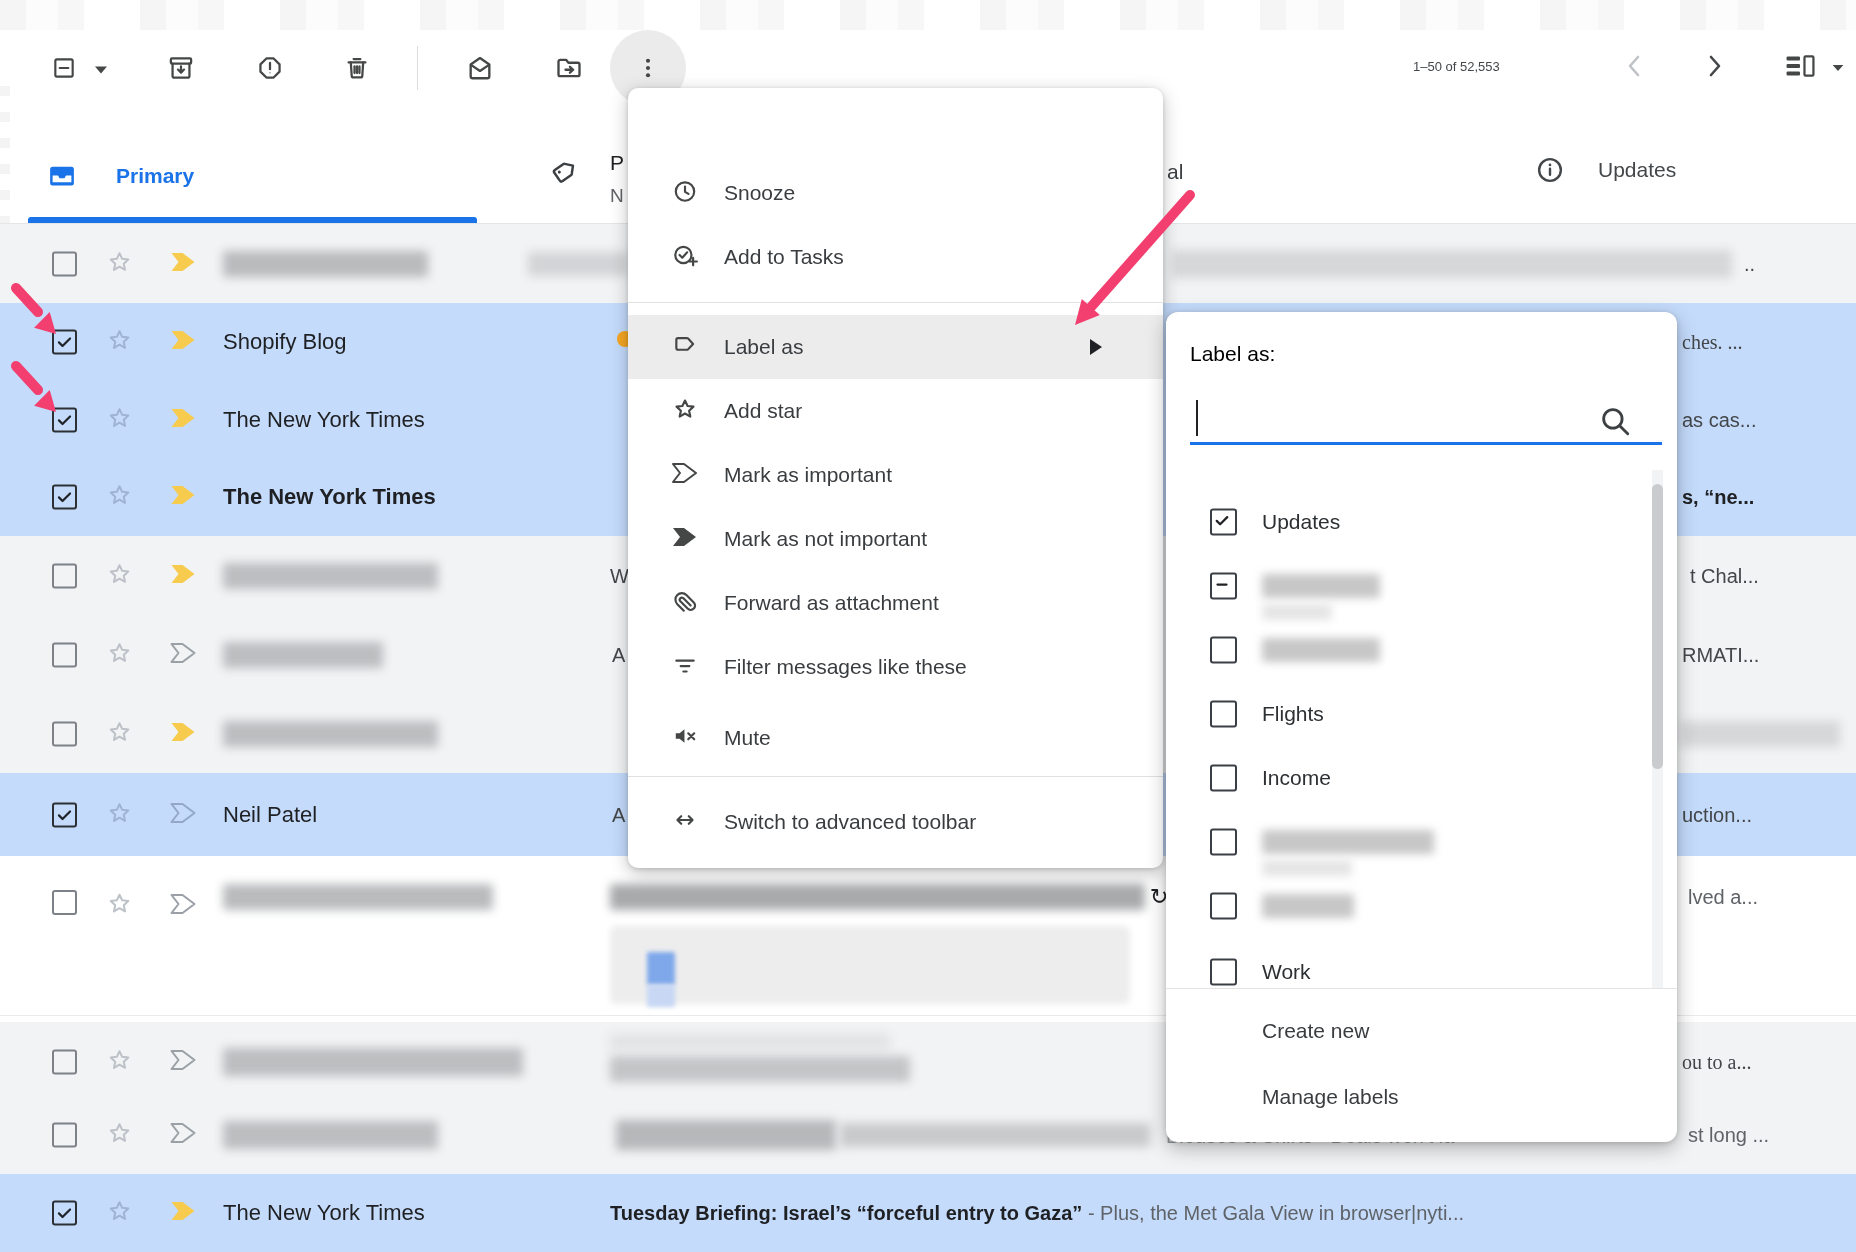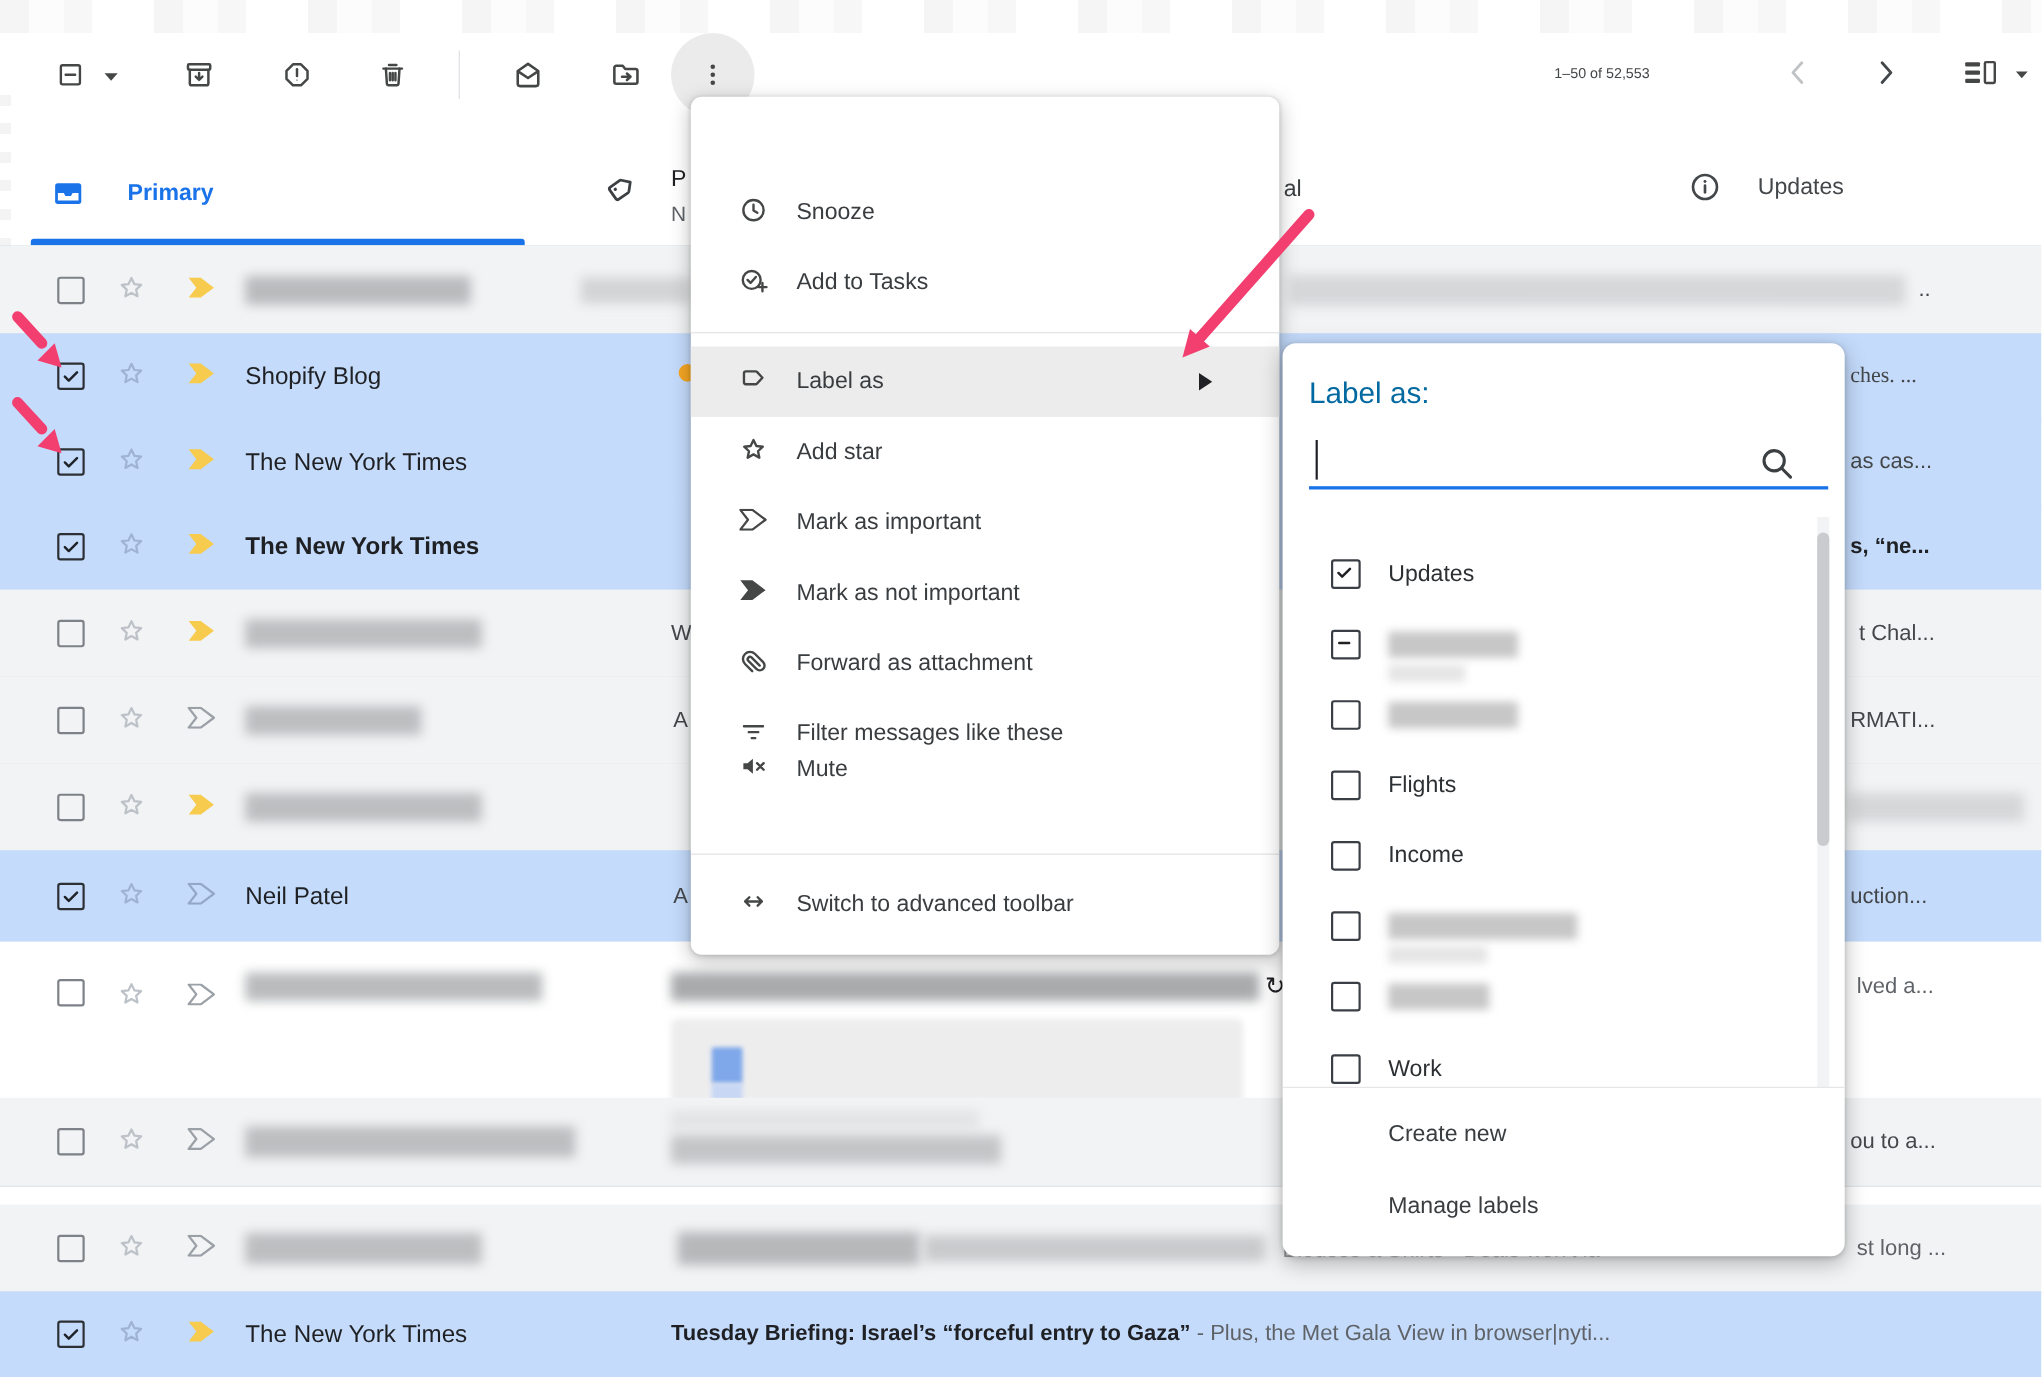--- a/index.html
+++ b/index.html
@@ -47,21 +47,21 @@
   .mi.hl{background:#ececec;}
   .mi .micon{position:absolute;left:44px;top:50%;transform:translateY(-50%);}
   .mi .micon svg{stroke:#444746;fill:none;stroke-width:2;stroke-linecap:round;stroke-linejoin:round;}
   .mi .mlabel{position:absolute;left:96px;top:50%;transform:translateY(-50%);font-size:21px;color:#3a3d40;white-space:nowrap;}
   .mdiv{position:absolute;left:0;width:535px;height:1px;background:#e0e0e0;}
   #submenu-caret{position:absolute;left:462px;top:50%;transform:translateY(-50%);width:0;height:0;
     border-left:12px solid #202124;border-top:8px solid transparent;border-bottom:8px solid transparent;}
   
   #label-menu{left:1166px;top:312px;width:511px;height:830px;background:#fff;border-radius:12px;z-index:40;
     box-shadow:0 6px 20px rgba(0,0,0,.28),0 1px 5px rgba(0,0,0,.15);}
-  #label-title{position:absolute;left:24px;top:30px;font-size:27px;color:#0369a1;}
+  #label-title{position:absolute;left:24px;top:30px;font-size:21px;color:#000000;}
   #label-search{position:absolute;left:24px;top:90px;width:440px;height:40px;border:none;outline:none;
     background:transparent;font-size:20px;font-family:inherit;}
   #search-caret{position:absolute;left:30px;top:88px;width:2px;height:36px;background:#202124;}
   #search-underline{position:absolute;left:24px;top:130px;width:472px;height:3px;background:#1a73e8;}
   #label-list{position:absolute;left:0;top:158px;width:511px;height:518px;overflow:hidden;}
   .lopt{position:absolute;left:0;width:511px;height:64px;cursor:pointer;}
   .lcb{position:absolute;left:44px;top:50%;transform:translateY(-50%);width:23px;height:23px;
        border:2.5px solid #3a3f45;border-radius:3px;}
   .lcb svg{position:absolute;left:1px;top:1px;stroke:#202124;fill:none;stroke-width:3;stroke-linecap:round;stroke-linejoin:round;}
   .llabel{position:absolute;left:96px;top:50%;transform:translateY(-50%);font-size:21px;color:#2d3033;}
@@ -326,21 +326,21 @@
         </svg></div>
     <div class="blur" style="left:223px;top:28px;width:270px;height:26px;background:#b9bbbd;"></div>
     <div class="blur" style="left:610px;top:28px;width:535px;height:26px;background:#a8aaac;"></div>
     <div class="frag" style="left:1150px;top:41px;transform:translateY(-50%);font-size:22px;color:#202124;">↻</div>
     <div class="frag light" style="left:1688px;top:41px;transform:translateY(-50%);">lved a...</div>
     <div class="blur" style="left:610px;top:70px;width:520px;height:78px;background:#ededee;filter:blur(3px);border-radius:6px;"></div>
     <div class="blur" style="left:647px;top:96px;width:28px;height:33px;background:#7fa8ea;filter:blur(2px);"></div>
     <div class="blur" style="left:647px;top:129px;width:28px;height:22px;background:#c7d7f4;filter:blur(2px);"></div>
   </div>
 
-  <div class="row read" style="top:998px;height:80px;">
+  <div class="row read" style="top:1022px;height:80px;font-family:Liberation Serif, serif;">
     <div class="cb"></div>
     <div class="star"><svg width="27" height="27" viewBox="0 0 24 24" stroke="#bdc2c9">
           <path d="M12 4.2l2.4 5 5.4.6-4 3.8 1.1 5.4-4.9-2.8-4.9 2.8 1.1-5.4-4-3.8 5.4-.6z"></path>
         </svg></div>
     <div class="imp"><svg width="27" height="20" viewBox="0 0 26 20">
           <polygon points="1,1 12,1 24,10 12,19 1,19 8,10" fill="none" stroke="#9aa0a6" stroke-width="2" stroke-linejoin="round"></polygon>
         </svg></div>
     <div class="blur" style="left:223px;top:50%;transform:translateY(-50%);width:300px;height:28px;background:#bcbec0;"></div>
     <div class="blur" style="left:610px;top:12px;width:280px;height:16px;background:#e2e3e4;"></div>
     <div class="blur" style="left:610px;top:34px;width:300px;height:26px;background:#c4c5c7;"></div>
@@ -430,21 +430,21 @@
       <span class="mlabel">Filter messages like these</span>
     </div>
     <div class="mi" style="top:483px;">
       <span class="micon"><svg width="26" height="26" viewBox="0 0 24 24">
             <g transform="rotate(90 12 12)">
               <path d="M16.2 6.8l-6.9 6.9a2 2 0 0 0 2.8 2.8l6.9-6.9a4 4 0 0 0-5.7-5.7L6.5 10.7a5.9 5.9 0 0 0 8.4 8.4l6-6"></path>
             </g>
           </svg></span>
       <span class="mlabel">Forward as attachment</span>
     </div>
-    <div class="mi" style="top:579px;">
+    <div class="mi" style="top:618px;">
       <span class="micon"><svg width="26" height="26" viewBox="0 0 24 24">
             <path d="M3.5 9.5v5H7l4.5 3.8V5.7L7 9.5H3.5z" fill="#444746" stroke="none"></path>
             <path d="M15 9.5l5.5 5.5M20.5 9.5L15 15"></path>
           </svg></span>
       <span class="mlabel">Mute</span>
     </div>
     <div class="mdiv" style="top:688px;"></div>
     <div class="mi" style="top:702px;">
       <span class="micon"><svg width="26" height="26" viewBox="0 0 24 24">
             <path d="M5 12h14M8.5 8.5L5 12l3.5 3.5M15.5 8.5L19 12l-3.5 3.5"></path>

